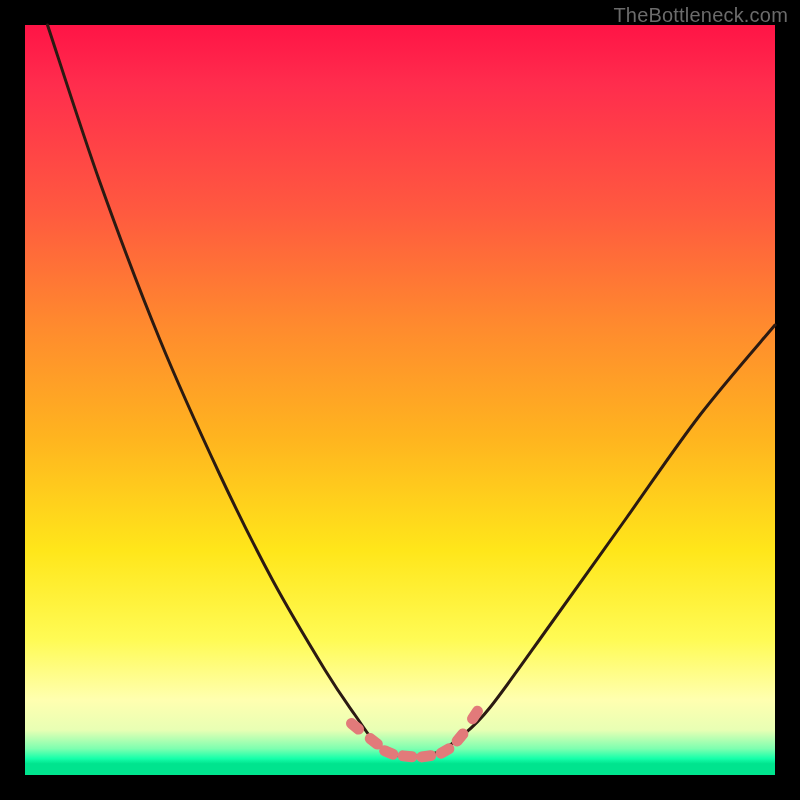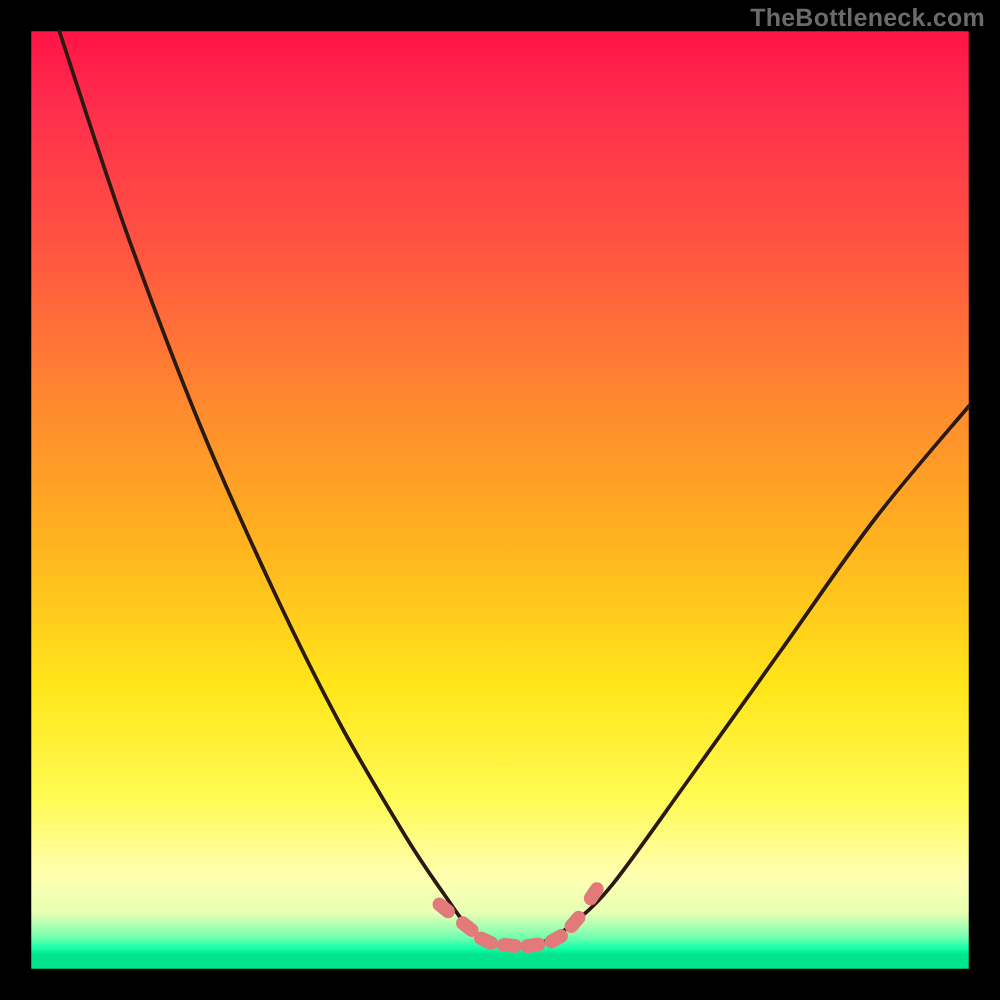--- a/index.html
+++ b/index.html
@@ -40,21 +40,21 @@
       #00e48e 98.5%,
       #00e48e 100%
     );
   }
   .watermark {
     position: absolute;
     top: 4px;
     right: 12px;
     color: #6b6b6b;
     font-size: 20px;
-    font-weight: 700;
+    font-weight: 400;
     letter-spacing: 0.2px;
     user-select: none;
   }
   svg.curve {
     position: absolute;
     left: 0;
     top: 0;
     width: 750px;
     height: 750px;
     overflow: visible;

